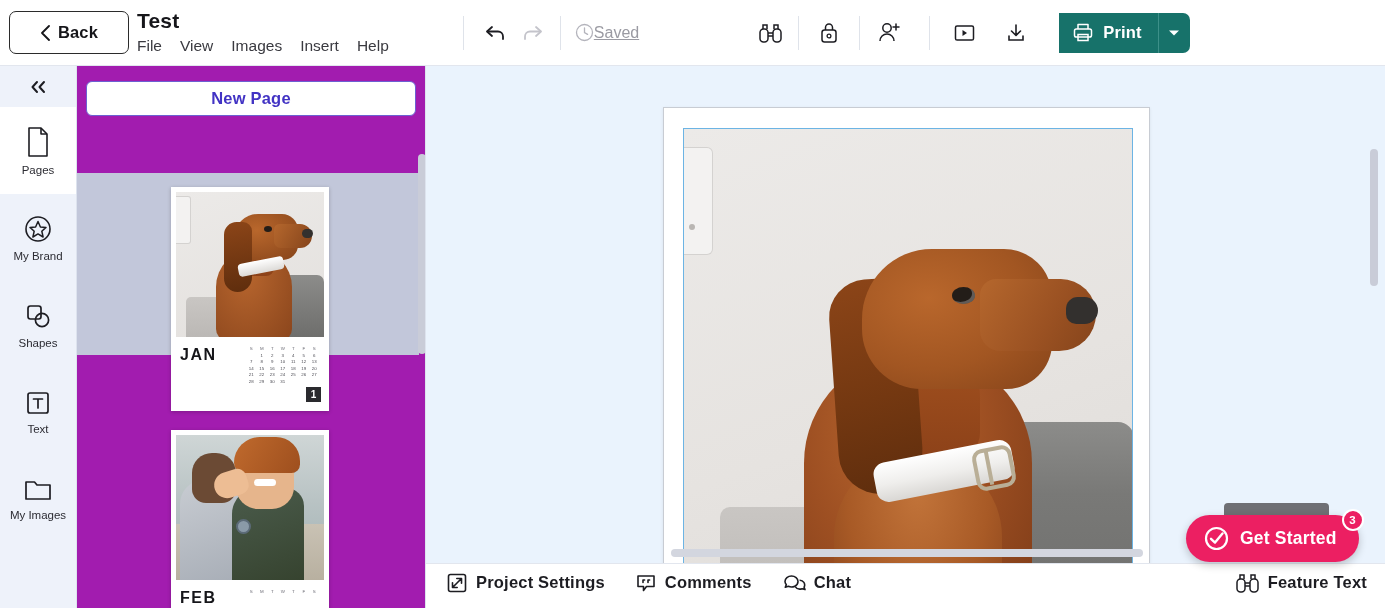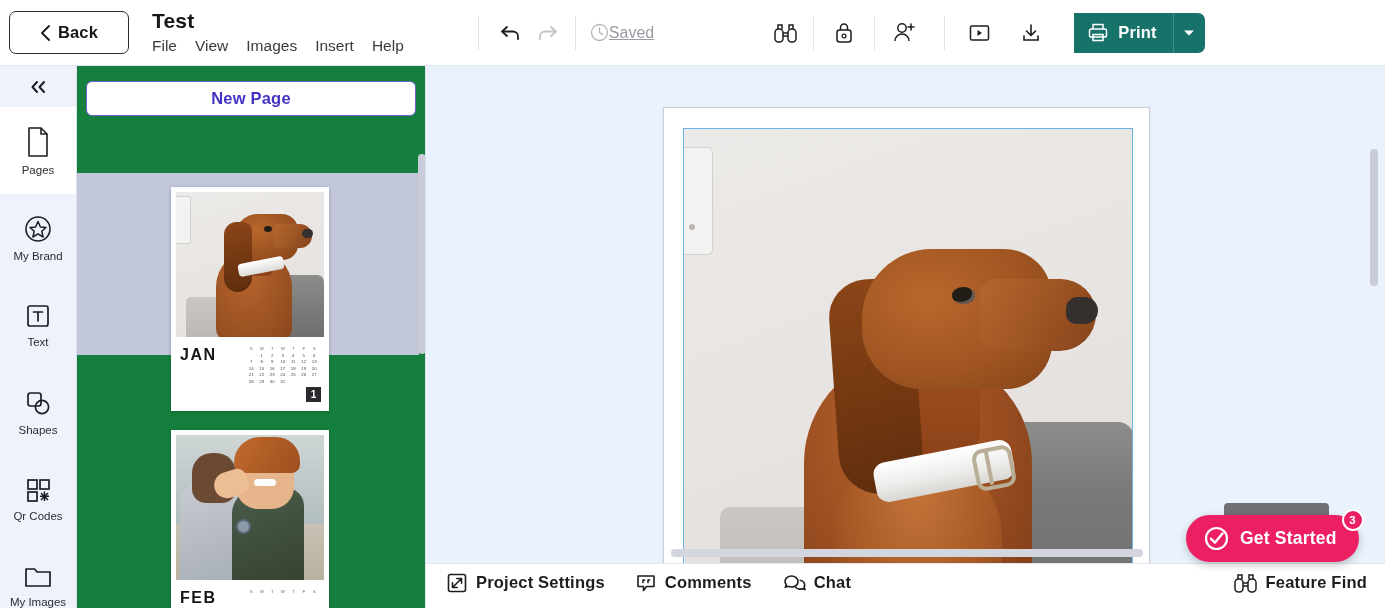--- a/index.html
+++ b/index.html
@@ -18,21 +18,21 @@
   }
   .back-btn {
     margin-left: 9px; width: 120px; height: 43px;
     border: 1px solid #2b2b2b; border-radius: 7px; background: #fff;
     display: flex; align-items: center; justify-content: center; gap: 7px;
     cursor: pointer;
   }
   .back-btn .lbl { font-size: 16.5px; font-weight: bold; color: #16161a; letter-spacing: .2px; }
   .chev-l { display:block; }
 
-  .title-block { margin-left: 23px; display: flex; flex-direction: column; justify-content: center; height: 56px; }
+  .title-block { margin-left: 8px; display: flex; flex-direction: column; justify-content: center; height: 56px; }
   .doc-title { font-size: 21px; font-weight: bold; color: #16161a; line-height: 22px; letter-spacing: .2px;}
   .menu-row { display: flex; gap: 18px; margin-top: 5px; }
   .menu-row .mi { font-size: 15.5px; color: #3a3a40; cursor: pointer; line-height: 18px; }
 
   .vdiv { width: 1px; height: 34px; background: #dfe3ea; }
 
   .tb-group { display: flex; align-items: center; }
   .icon-btn {
     width: 36px; height: 36px; display: flex; align-items: center; justify-content: center;
     cursor: pointer; background: transparent; border: none;
@@ -67,21 +67,21 @@
   .rail-item {
     height: 87px; display: flex; flex-direction: column; align-items: center; justify-content: center;
     gap: 6px; cursor: pointer;
   }
   .rail-item.active { background: #ffffff; }
   .rail-item .rlbl { font-size: 11.5px; color: #2c2c33; }
 
   
   .pages-panel {
     position: absolute; left: 77px; top: 66px; width: 349px; height: 542px;
-    background: #15803d; border-right: 1px solid #dde3ee; overflow: hidden;
+    background: #a21caf; border-right: 1px solid #dde3ee; overflow: hidden;
   }
   .new-page-btn {
     margin: 15px 9px 0 9px; height: 35px; border: 1px solid #6c60d2; border-radius: 6px;
     display: flex; align-items: center; justify-content: center; cursor: pointer; background:#fff;
   }
   .new-page-btn .lbl { color: #4233c4; font-size: 16.5px; font-weight: bold; letter-spacing:.2px; }
 
   .thumb-strip { position: absolute; left: 0; top: 107px; width: 349px; height: 435px; }
   .thumb-sel-bg { position: absolute; left: 0; top: 0; width: 342px; height: 182px; background: #c2c7da; }
 
@@ -361,44 +361,35 @@
 
     <div class="rail-item">
       <svg width="30" height="30" viewBox="0 0 30 30">
         <circle cx="15" cy="15" r="12" fill="none" stroke="#1d1d22" stroke-width="1.6"></circle>
         <path d="M15 7.5 L17.4 13 L23 13.4 L18.8 17.2 L20.1 23 L15 19.9 L9.9 23 L11.2 17.2 L7 13.4 L12.6 13 Z" fill="none" stroke="#1d1d22" stroke-width="1.5" stroke-linejoin="round"></path>
       </svg>
       <span class="rlbl">My Brand</span>
     </div>
 
     <div class="rail-item">
+      <svg width="30" height="30" viewBox="0 0 30 30">
+        <rect x="5" y="5" width="13" height="13" rx="2.4" fill="none" stroke="#1d1d22" stroke-width="1.7"></rect>
+        <circle cx="19" cy="19" r="6.6" fill="none" stroke="#1d1d22" stroke-width="1.7"></circle>
+      </svg>
+      <span class="rlbl">Shapes</span>
+    </div>
+
+    <div class="rail-item">
       <svg width="28" height="28" viewBox="0 0 28 28">
         <rect x="4" y="4" width="20" height="20" rx="2" fill="none" stroke="#1d1d22" stroke-width="1.7"></rect>
         <path d="M9.5 10 H18.5 M14 10 V19" fill="none" stroke="#1d1d22" stroke-width="1.7" stroke-linecap="round"></path>
       </svg>
       <span class="rlbl">Text</span>
     </div>
 
-    <div class="rail-item">
-      <svg width="30" height="30" viewBox="0 0 30 30">
-        <rect x="5" y="5" width="13" height="13" rx="2.4" fill="none" stroke="#1d1d22" stroke-width="1.7"></rect>
-        <circle cx="19" cy="19" r="6.6" fill="none" stroke="#1d1d22" stroke-width="1.7"></circle>
-      </svg>
-      <span class="rlbl">Shapes</span>
-    </div>
-
-    <div class="rail-item">
-      <svg width="28" height="28" viewBox="0 0 28 28">
-        <rect x="4" y="4" width="9" height="9" fill="none" stroke="#1d1d22" stroke-width="1.7"></rect>
-        <rect x="16" y="4" width="9" height="9" fill="none" stroke="#1d1d22" stroke-width="1.7"></rect>
-        <rect x="4" y="16" width="9" height="9" fill="none" stroke="#1d1d22" stroke-width="1.7"></rect>
-        <path d="M20.5 15.5 V25 M16 20.3 H25 M17 17 L24 24 M24 17 L17 24" stroke="#1d1d22" stroke-width="1.5"></path>
-      </svg>
-      <span class="rlbl">Qr Codes</span>
-    </div>
 
     <div class="rail-item">
       <svg width="30" height="26" viewBox="0 0 30 26">
         <path d="M3 22 V5 H11.5 L14 8 H27 V22 Z" fill="none" stroke="#1d1d22" stroke-width="1.7" stroke-linejoin="round"></path>
       </svg>
       <span class="rlbl">My Images</span>
     </div>
   </div>
 
   <div class="pages-panel">
@@ -571,21 +562,21 @@
       <span class="lbl">Chat</span>
     </div>
 
     <div class="bb-item bb-right">
       <svg width="25" height="22" viewBox="0 0 25 22">
         <rect x="2" y="7" width="8" height="13" rx="3.5" fill="none" stroke="#1d1d22" stroke-width="1.5"></rect>
         <rect x="15" y="7" width="8" height="13" rx="3.5" fill="none" stroke="#1d1d22" stroke-width="1.5"></rect>
         <path d="M5 7 V3 h4 v4 M16 7 V3 h4 v4" fill="none" stroke="#1d1d22" stroke-width="1.5"></path>
         <path d="M10 11 h5 M10 14 h5" stroke="#1d1d22" stroke-width="1.5"></path>
       </svg>
-      <span class="lbl">Feature Find</span>
+      <span class="lbl">Feature Text</span>
     </div>
   </div>
 
   <div class="gs-tab"></div>
   <div class="get-started">
     <svg width="27" height="27" viewBox="0 0 27 27">
       <circle cx="13.5" cy="13.5" r="10.5" fill="none" stroke="#ffffff" stroke-width="2.2"></circle>
       <path d="M8 13.8 L12 17.6 L19.5 8.5" fill="none" stroke="#ffffff" stroke-width="2.4" stroke-linecap="round" stroke-linejoin="round"></path>
     </svg>
     <span class="lbl">Get Started</span>

